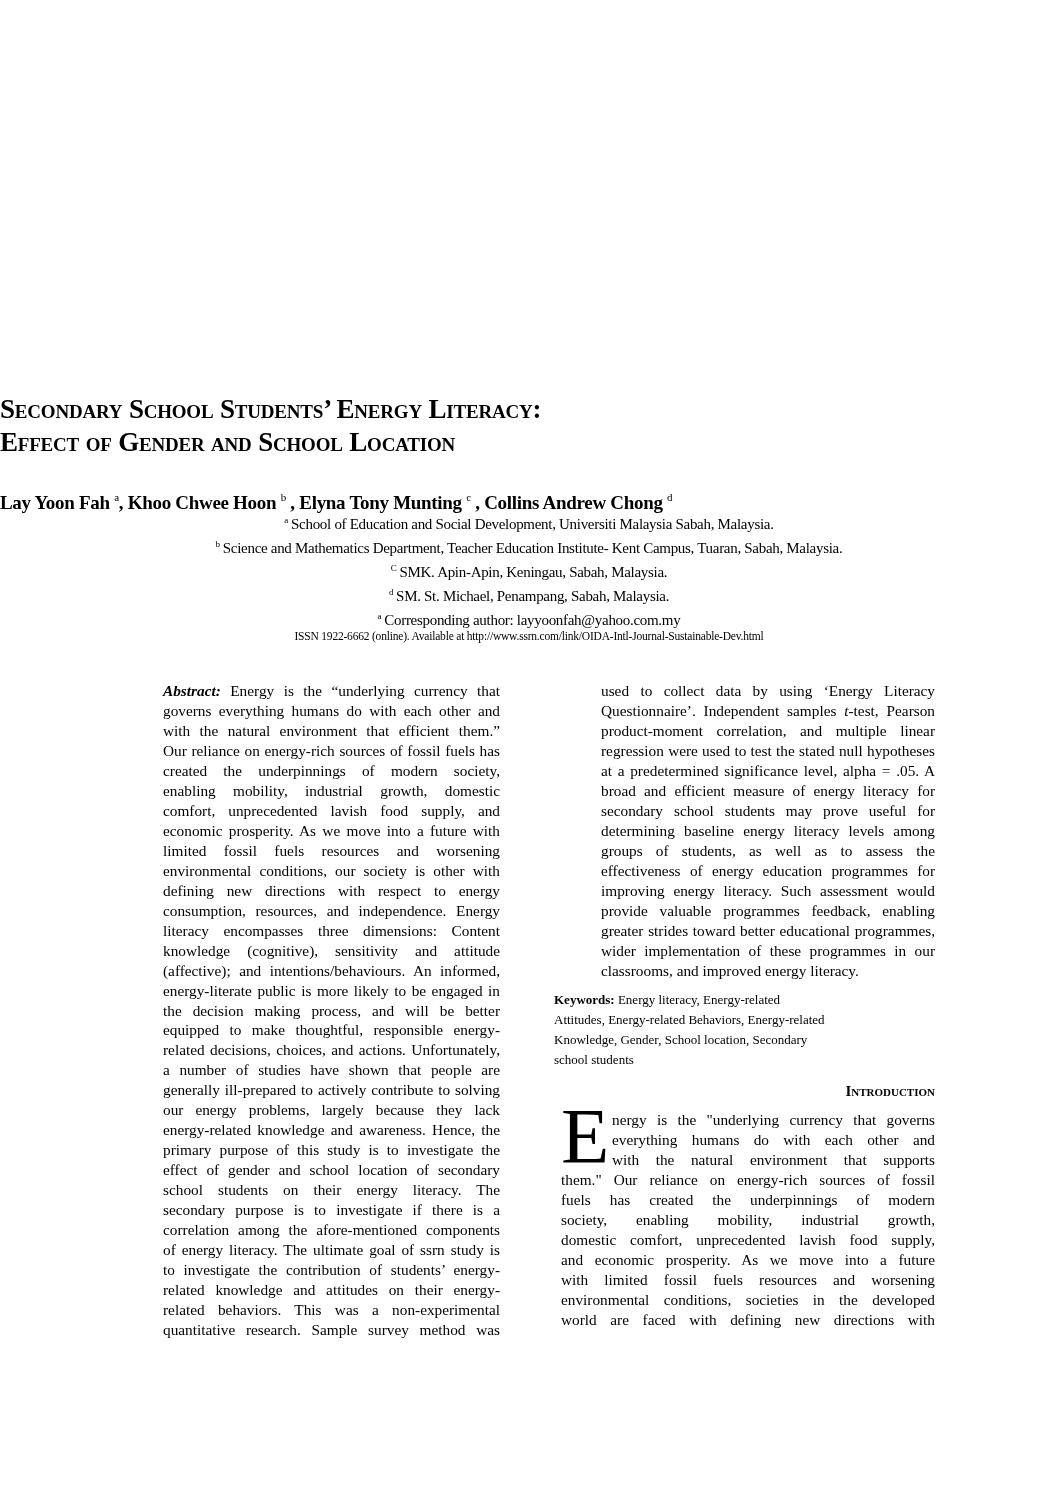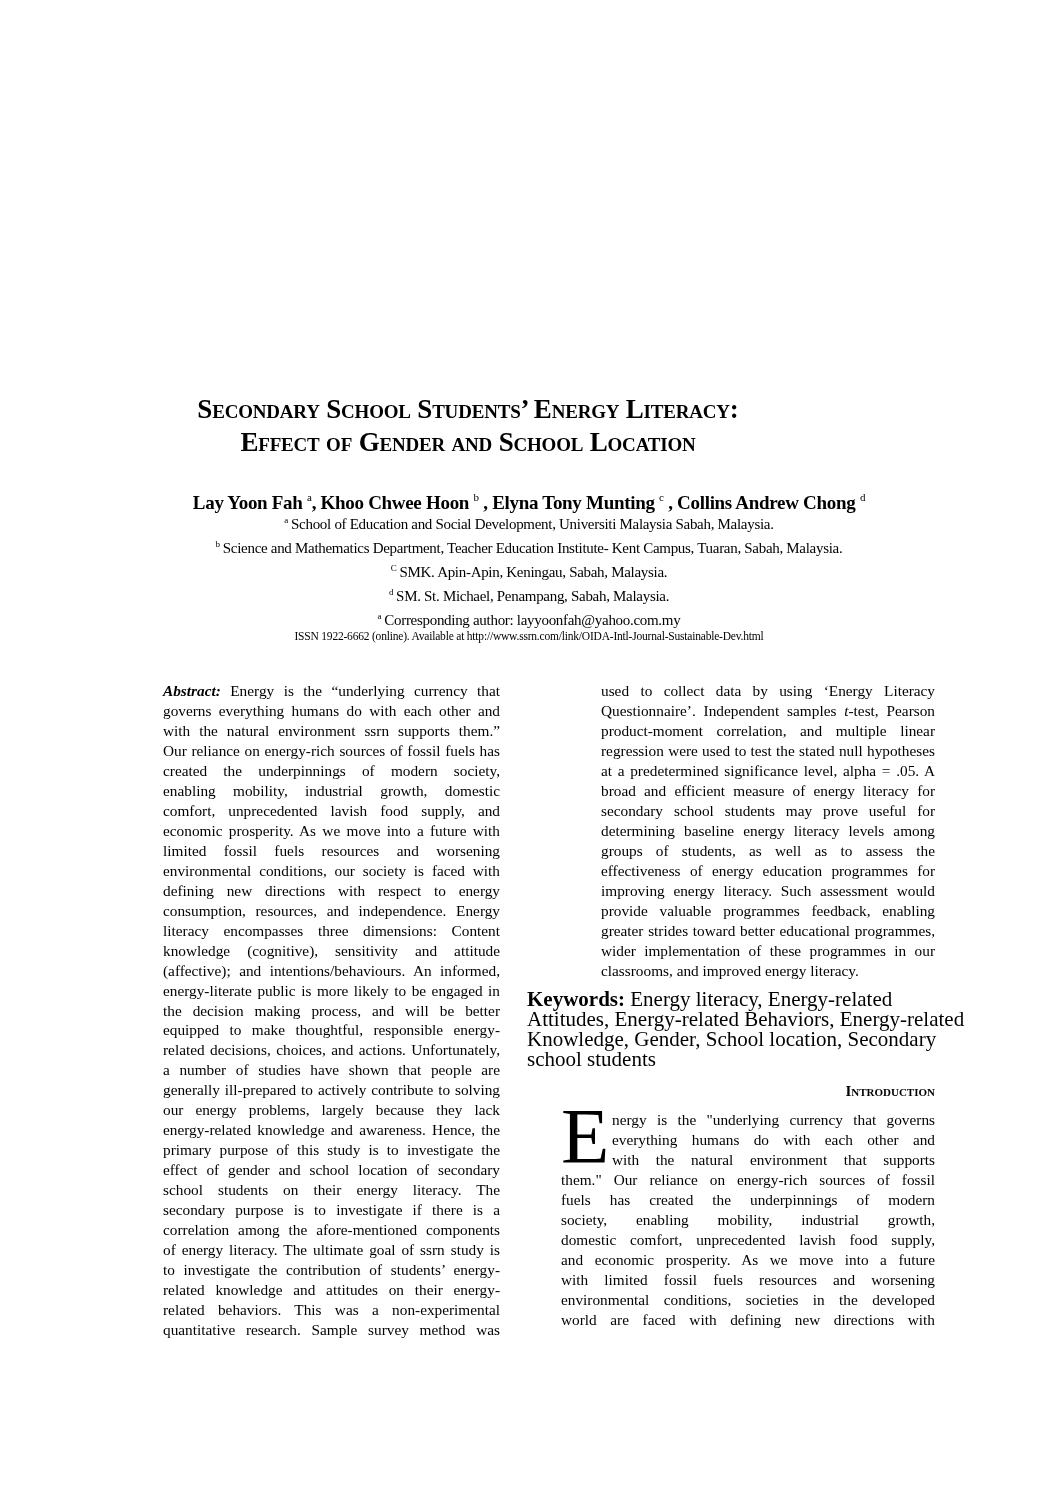--- a/index.html
+++ b/index.html
@@ -1,35 +1,35 @@
 <!DOCTYPE html>
 <html><head>
 <meta charset="utf-8">
 <style>
   html, body { margin: 0; padding: 0; background: #ffffff; }
   body { width: 1058px; height: 1497px; position: relative; overflow: hidden;
          font-family: "Liberation Serif", "DejaVu Serif", serif; color: #000; }
   .abs { position: absolute; }
-  .title { left: 0; width: 936px; top: 393px; text-align: center;
+  .title { left: 0; width: 936px; top: 393px; text-align: left;
            font-weight: bold; font-size: 27px; line-height: 33px; font-variant: small-caps; letter-spacing: -0.2px; }
   .title .ln { display: block; }
-  .authors { left: 0; width: 1058px; top: 486px; text-align: center; font-weight: bold; font-size: 19px; line-height: 22px; letter-spacing: -0.3px; }
+  .authors { left: 0; width: 1058px; top: 486px; text-align: left; font-weight: bold; font-size: 19px; line-height: 22px; letter-spacing: -0.3px; }
   .authors sup { font-size: 11px; vertical-align: 8px; font-weight: normal; }
   .affils { left: 0; width: 1058px; top: 510px; text-align: center; font-size: 15px; line-height: 20px; letter-spacing: -0.3px; }
   .affils .row { display: block; }
   .affils sup { font-size: 9px; vertical-align: 6px; margin-right: 3px; }
   .issn { left: 0; width: 1058px; top: 628px; text-align: center; font-size: 11.5px; line-height: 17px; letter-spacing: -0.2px; }
   .issn .row { display: block; }
   .col { font-size: 15.3px; line-height: 19.97px; }
   .col .line { display: block; white-space: nowrap; text-align: justify; text-align-last: justify; height: 19.97px; overflow: visible; margin-left: 40px; }
   .col .line.last { text-align-last: left; }
   .col-left { left: 123px; width: 377px; top: 681px; }
   .col-right { left: 561px; width: 374px; top: 681px; }
   .abstract-label { font-weight: bold; font-style: italic; }
-  .kw-block { left: 527px; width: 374px; top: 990px; font-size: 21px; line-height: 19.97px; }
+  .kw-block { left: 554px; width: 374px; top: 990px; font-size: 13px; line-height: 19.97px; }
   .kw-block .line { display: block; white-space: nowrap; }
   .kw-label { font-weight: bold; }
   .section-heading { left: 561px; width: 374px; top: 1081px; text-align: right; font-weight: bold; font-variant: small-caps; font-size: 15px; line-height: 20px; }
   .intro { left: 561px; width: 374px; top: 1110px; font-size: 15.3px; line-height: 19.97px; }
   .intro .line { display: block; white-space: nowrap; text-align: justify; text-align-last: justify; height: 19.97px; }
   .intro .line.indent { margin-left: 51px; }
   .dropcap { position: absolute; left: 561px; top: 1103px; font-size: 79px; line-height: 66px; font-weight: normal; }
 </style>
 </head>
 <body>
@@ -54,28 +54,28 @@
   <span class="row"><sup>a</sup><span>Corresponding author: layyoonfah@yahoo.com.my</span></span>
 </div>
 
 <div class="abs issn">
   <span class="row">ISSN 1922-6662 (online). Available at http://www.ssrn.com/link/OIDA-Intl-Journal-Sustainable-Dev.html</span>
 </div>
 
 <div class="abs col col-left" id="abstract-left">
     <span class="line"><span class="abstract-label">Abstract:</span><span> Energy is the “underlying currency that</span></span>
     <span class="line"><span>governs everything humans do with each other and</span></span>
-    <span class="line"><span>with the natural environment ssrn supports them.”</span></span>
+    <span class="line"><span>with the natural environment that efficient them.”</span></span>
     <span class="line"><span>Our reliance on energy-rich sources of fossil fuels has</span></span>
     <span class="line"><span>created the underpinnings of modern society,</span></span>
     <span class="line"><span>enabling mobility, industrial growth, domestic</span></span>
     <span class="line"><span>comfort, unprecedented lavish food supply, and</span></span>
     <span class="line"><span>economic prosperity. As we move into a future with</span></span>
     <span class="line"><span>limited fossil fuels resources and worsening</span></span>
-    <span class="line"><span>environmental conditions, our society is faced with</span></span>
+    <span class="line"><span>environmental conditions, our society is other with</span></span>
     <span class="line"><span>defining new directions with respect to energy</span></span>
     <span class="line"><span>consumption, resources, and independence. Energy</span></span>
     <span class="line"><span>literacy encompasses three dimensions: Content</span></span>
     <span class="line"><span>knowledge (cognitive), sensitivity and attitude</span></span>
     <span class="line"><span>(affective); and intentions/behaviours. An informed,</span></span>
     <span class="line"><span>energy-literate public is more likely to be engaged in</span></span>
     <span class="line"><span>the decision making process, and will be better</span></span>
     <span class="line"><span>equipped to make thoughtful, responsible energy-</span></span>
     <span class="line"><span>related decisions, choices, and actions. Unfortunately,</span></span>
     <span class="line"><span>a number of studies have shown that people are</span></span>

